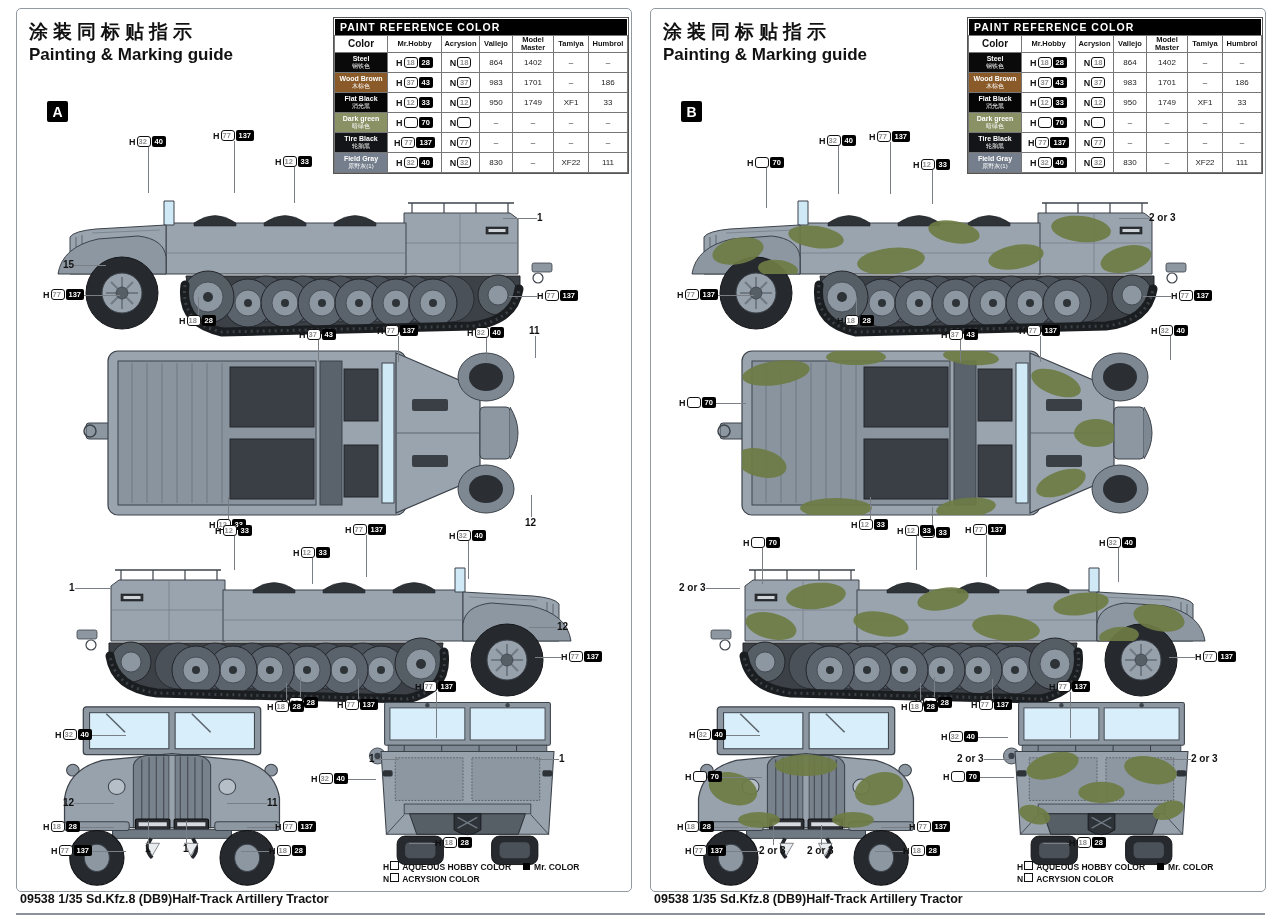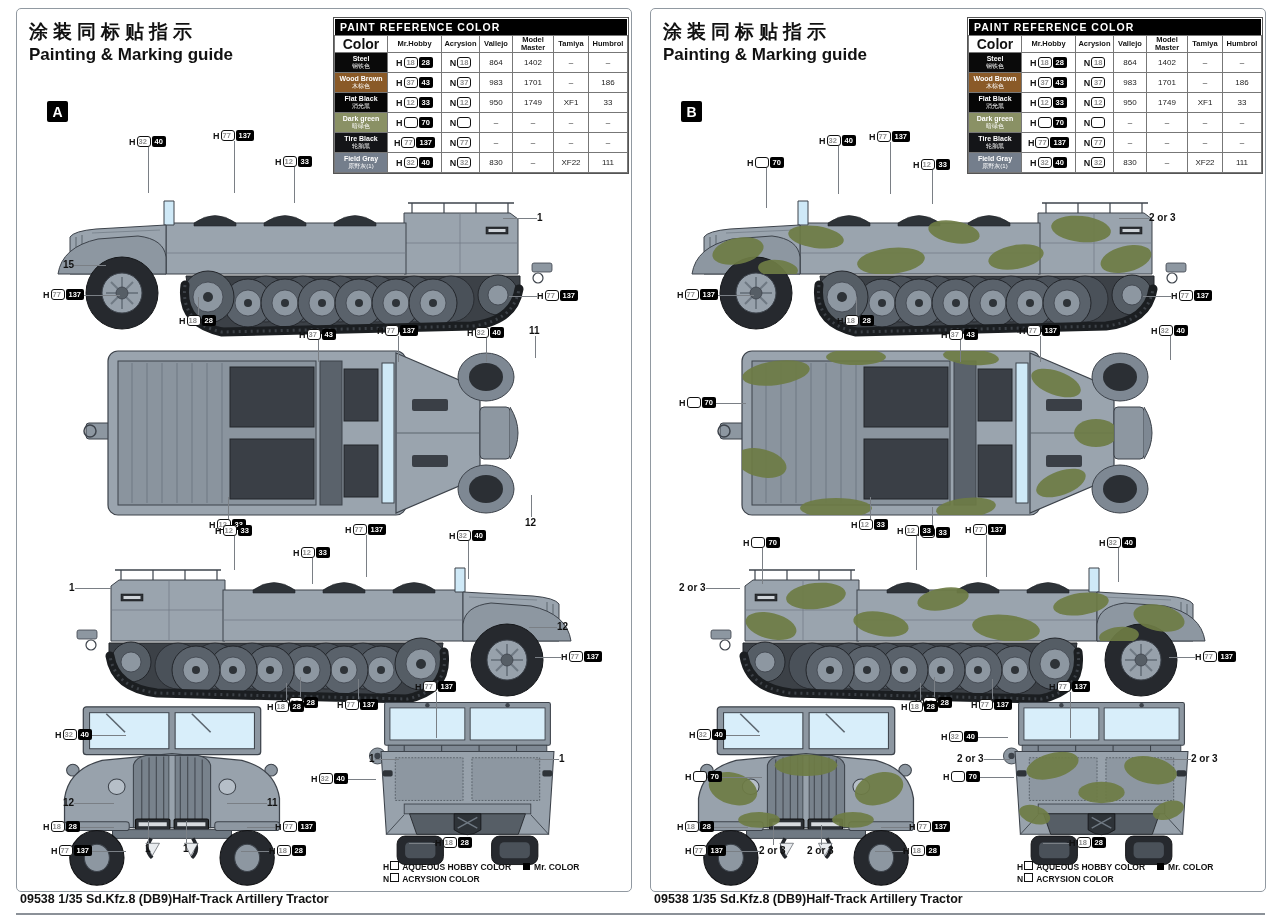--- a/index.html
+++ b/index.html
@@ -6,21 +6,21 @@
   .page{position:relative;width:1280px;height:918px;background:#fff;font-family:"Liberation Sans",sans-serif;overflow:hidden}
   .panel{position:absolute;top:8px;width:614px;height:882px;border:1.5px solid #9199a1;border-radius:5px;background:#fff}
   .title-cn{position:absolute;left:12px;top:10px;font-size:19px;font-weight:bold;letter-spacing:5px;color:#111;white-space:nowrap}
   .title-en{position:absolute;left:12px;top:36px;font-size:17px;font-weight:bold;color:#111;white-space:nowrap}
   .badge{position:absolute;left:30px;top:92px;width:21px;height:21px;background:#000;color:#fff;font-size:14px;font-weight:bold;display:flex;align-items:center;justify-content:center;border-radius:2px}
   .pt{position:absolute;left:316px;top:8px;width:296px;border:1.5px solid #555;background:#fff;box-sizing:border-box}
   .pt-title{background:#000;color:#fff;font-size:10.5px;font-weight:bold;letter-spacing:1px;padding:2px 5px;margin:1px 1px 0 1px}
   .pt table{border-collapse:collapse;width:100%;table-layout:fixed}
   .pt th,.pt td{border:1px solid #777;text-align:center;padding:0;font-size:8px;color:#222;height:19px;overflow:hidden}
   .pt thead th{font-size:7.5px;height:16px;font-weight:bold;color:#111;line-height:8px}
-  .pt thead th.big{font-size:14px}
+  .pt thead th.big{font-size:10px}
   .cname .cn-en{font-size:7px;font-weight:bold;line-height:8px}
   .cname .cn-cn{font-size:6px;line-height:7px}
   .chip{display:inline-flex;align-items:center;gap:1px;white-space:nowrap}
   .chip .h{font-size:9px;font-weight:bold;color:#111}
   .chip .aq{box-sizing:border-box;display:inline-block;min-width:14px;height:11px;line-height:9px;border:1px solid #111;border-radius:3px;background:#fff;color:#8e8e8e;font-size:7.5px;font-weight:bold;padding:0 1px}
   .chip .mr{display:inline-block;height:11px;line-height:11px;border-radius:2px;background:#000;color:#fff;font-size:7.5px;font-weight:bold;padding:0 3px}
   .callouts{position:absolute;inset:0;z-index:6}
   .callouts .chip{position:absolute;z-index:6}
   .num{position:absolute;font-size:10px;font-weight:bold;color:#111;z-index:6;white-space:nowrap}
   .leader{position:absolute;background:#7a7f85;z-index:5}

